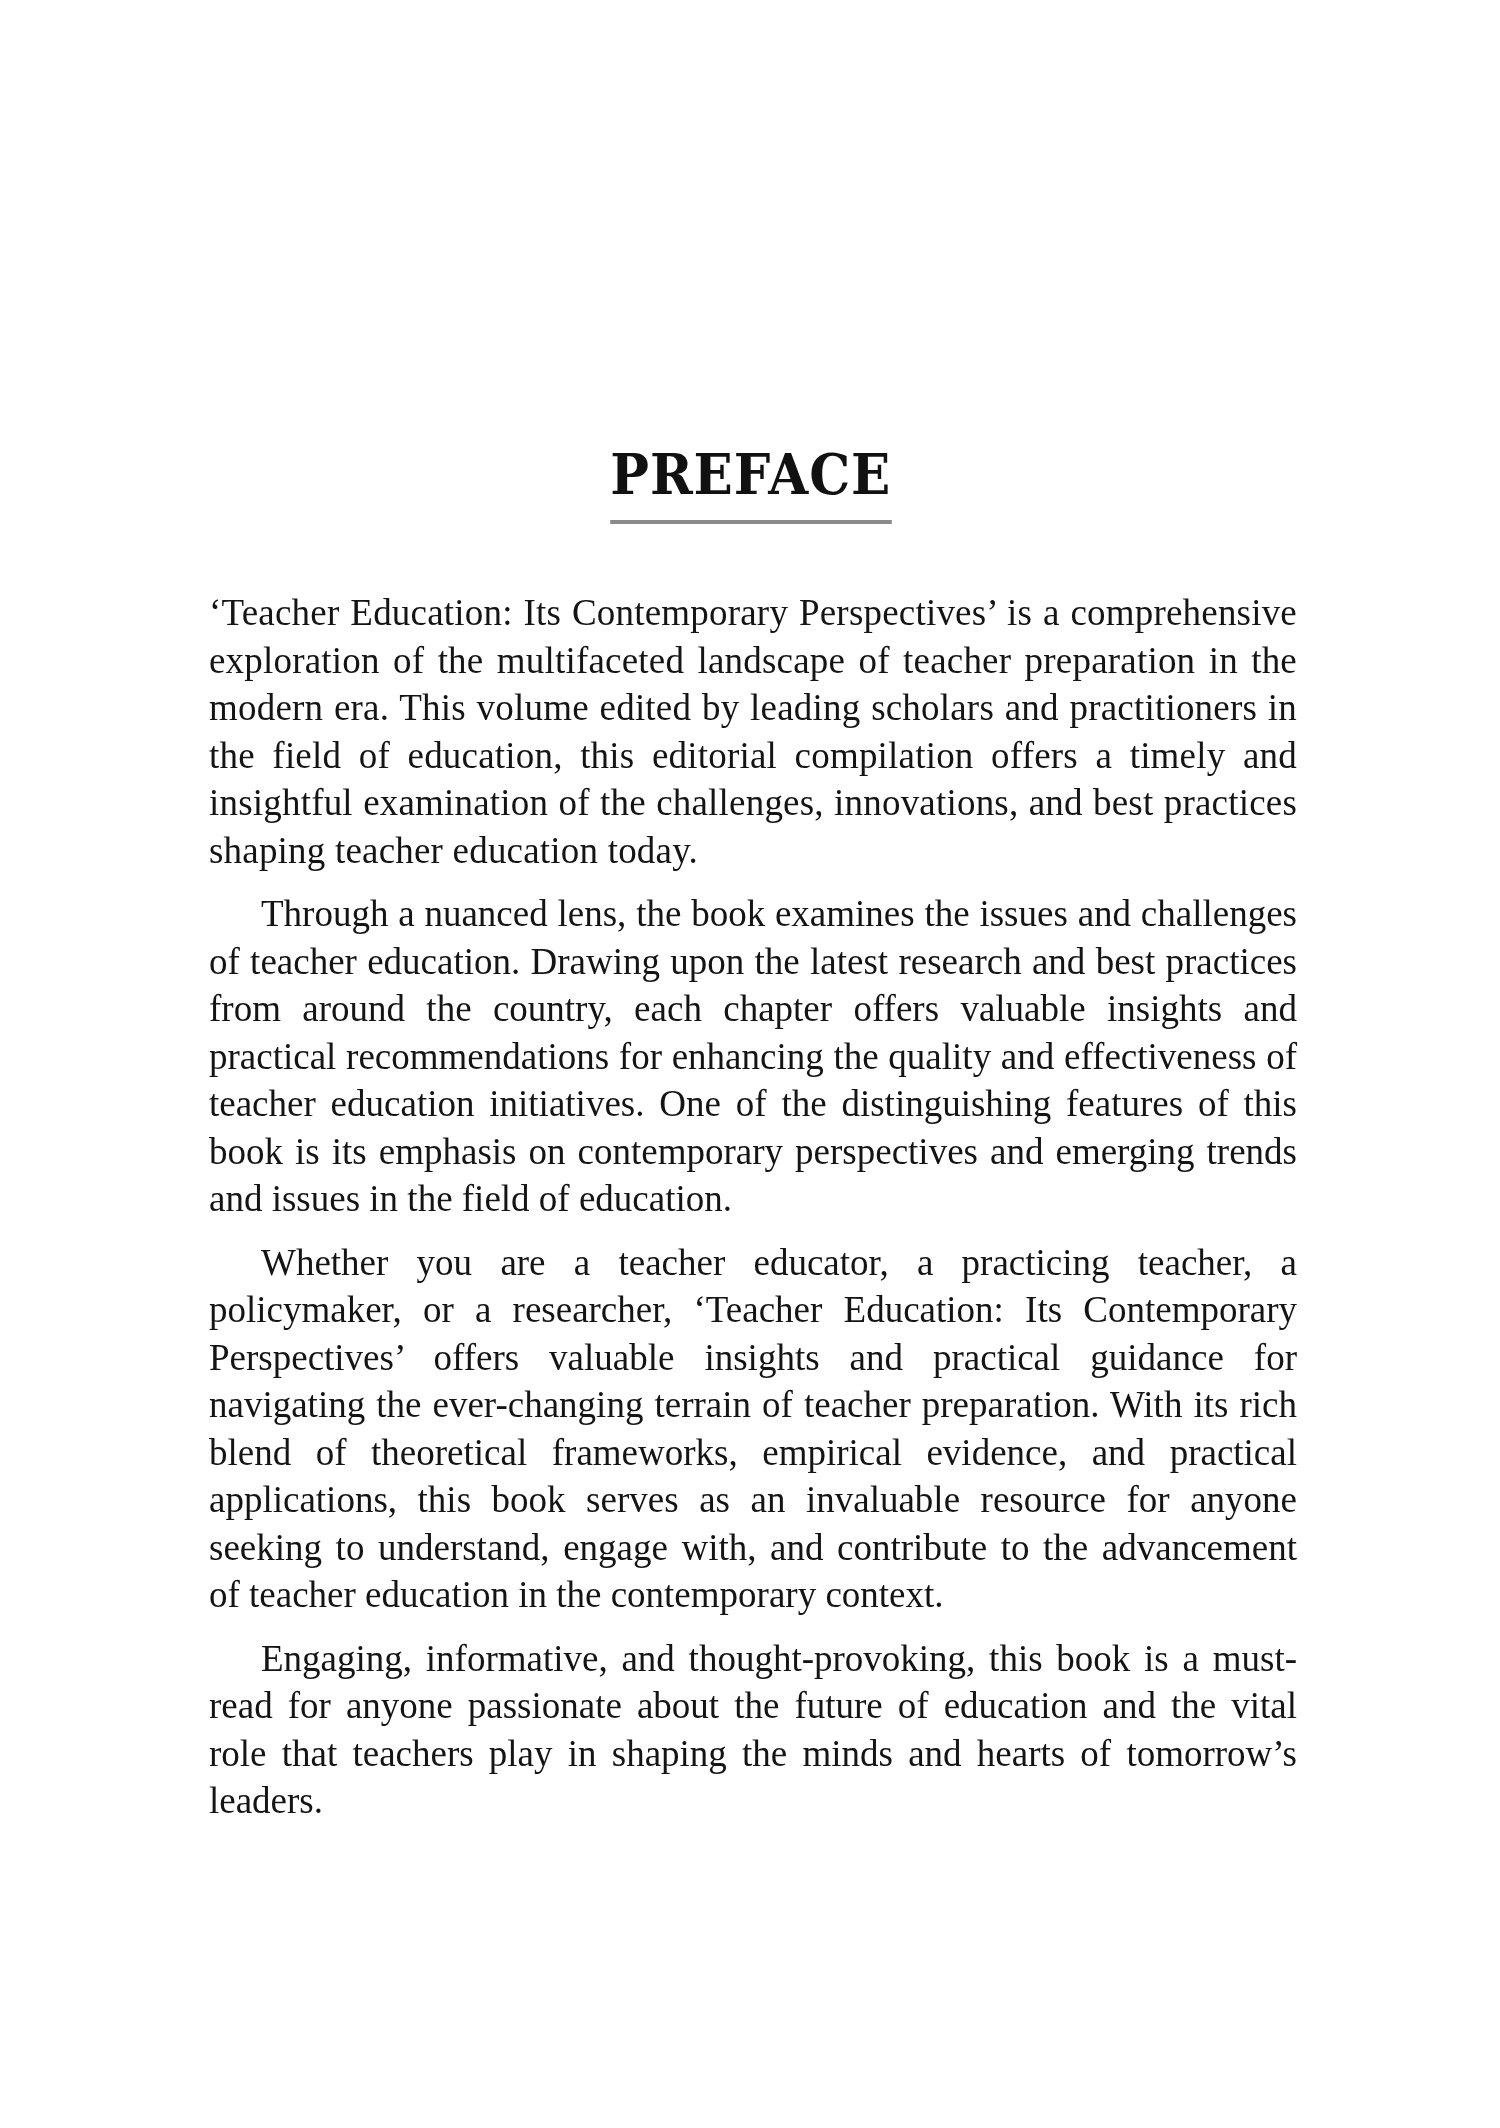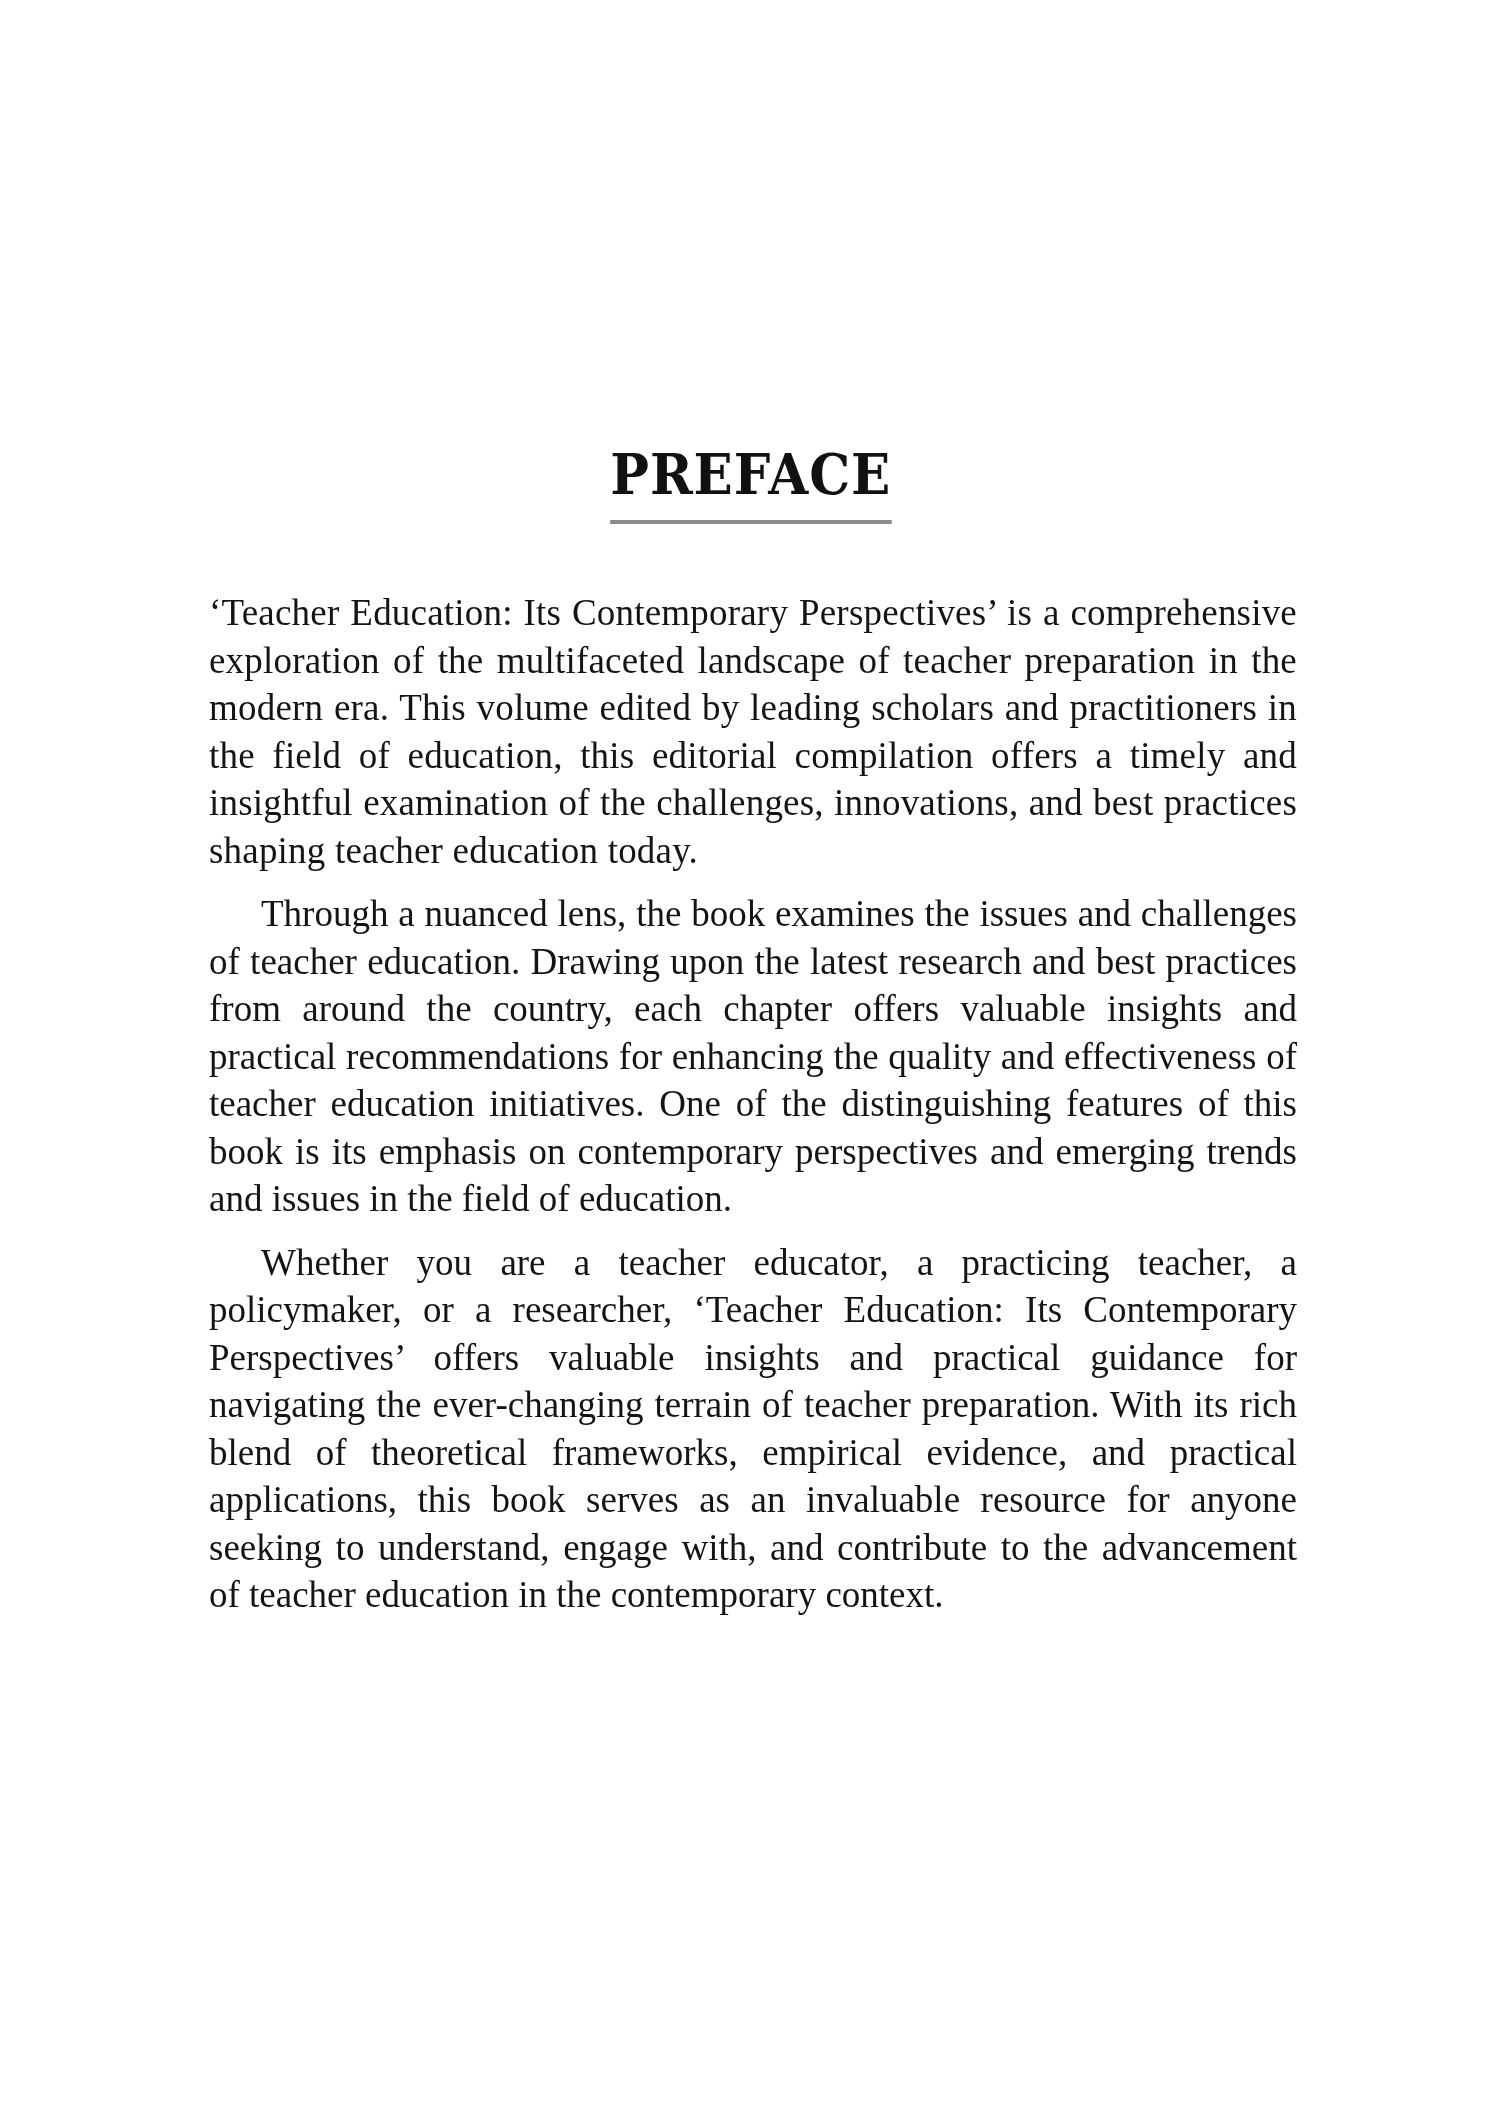--- a/index.html
+++ b/index.html
@@ -65,14 +65,15 @@
 
 <div class="page">
   <div class="heading-wrap">
     <h1 class="heading">PREFACE</h1>
   </div>
 
   <div class="body-text">
     <p class="para first">‘Teacher Education: Its Contemporary Perspectives’ is a comprehensive exploration of the multifaceted landscape of teacher preparation in the modern era. This volume edited by leading scholars and practitioners in the field of education, this editorial compilation offers a timely and insightful examination of the challenges, innovations, and best practices shaping teacher education today.</p>
     <p class="para">Through a nuanced lens, the book examines the issues and challenges of teacher education. Drawing upon the latest research and best practices from around the country, each chapter offers valuable insights and practical recommendations for enhancing the quality and effectiveness of teacher education initiatives. One of the distinguishing features of this book is its emphasis on contemporary perspectives and emerging trends and issues in the field of education.</p>
     <p class="para">Whether you are a teacher educator, a practicing teacher, a policymaker, or a researcher, ‘Teacher Education: Its Contemporary Perspectives’ offers valuable insights and practical guidance for navigating the ever-changing terrain of teacher preparation. With its rich blend of theoretical frameworks, empirical evidence, and practical applications, this book serves as an invaluable resource for anyone seeking to understand, engage with, and contribute to the advancement of teacher education in the contemporary context.</p>
+    <p class="para">Engaging, informative, and thought-provoking, this book is a must-read for anyone passionate about the future of education and the vital role that teachers play in shaping the minds and hearts of tomorrow’s leaders.</p>
   </div>
 </div>
 
 </body></html>

